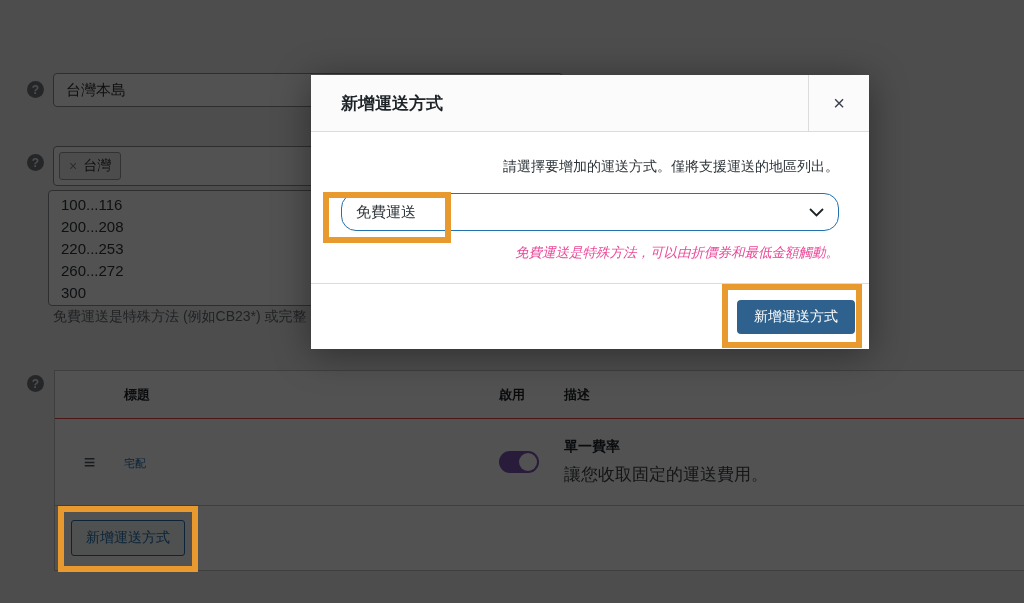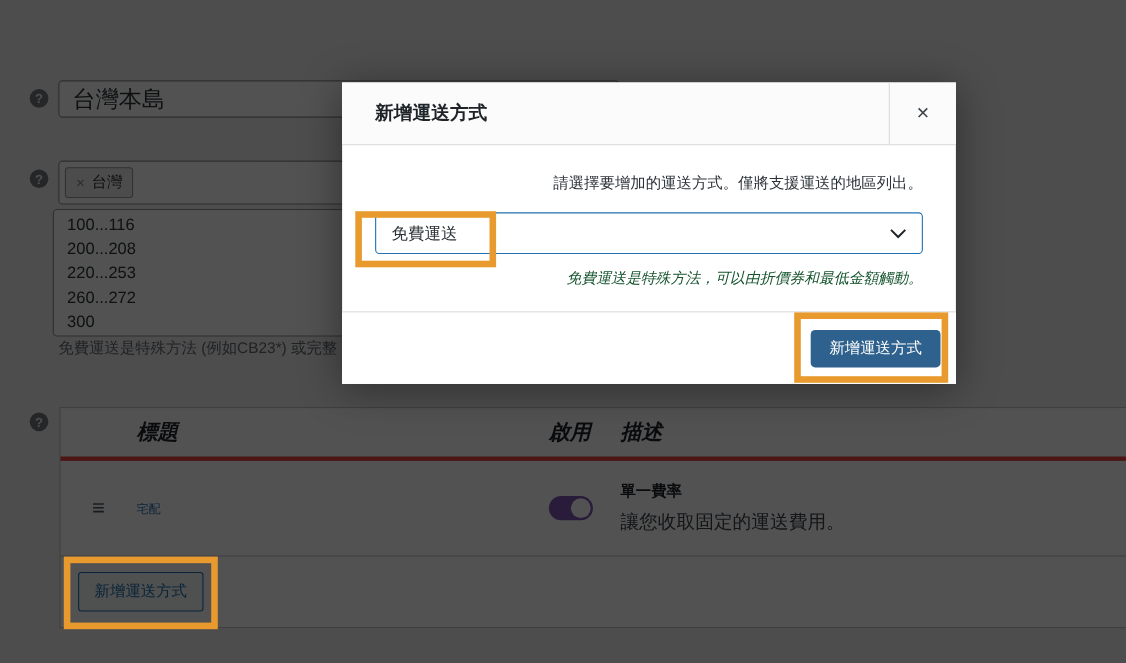--- a/index.html
+++ b/index.html
@@ -10,40 +10,40 @@
   
   .helptip { position: absolute; width: 17px; height: 17px; border-radius: 50%;
              background: #72777c; color: #f0f0f1; font-size: 12px; font-weight: bold;
              display: flex; align-items: center; justify-content: center; }
   .tip1 { left: 27px; top: 81px; }
   .tip2 { left: 27px; top: 154px; }
   .tip3 { left: 27px; top: 375px; }
 
   .zone-name-input { position: absolute; left: 53px; top: 73px; width: 510px; height: 34px;
                      background: #fff; border: 1px solid #8c8f94; border-radius: 4px;
-                     font-family: inherit; font-size: 21px; color: #2c3338; padding: 0 12px; }
+                     font-family: inherit; font-size: 15px; color: #2c3338; padding: 0 12px; }
 
   .region-box { position: absolute; left: 53px; top: 146px; width: 510px; height: 40px;
                 background: #fff; border: 1px solid #8c8f94; border-radius: 4px; padding: 5px; }
   .region-chip { display: inline-flex; align-items: center; gap: 6px; height: 28px;
                  background: #ececec; border: 1px solid #9b9b9b; border-radius: 3px;
                  padding: 0 9px; font-size: 14px; color: #333; }
   .chip-x { color: #8a8a8a; font-size: 14px; cursor: pointer; }
 
   .postcodes { position: absolute; left: 48px; top: 190px; width: 510px; height: 116px;
                background: #fff; border: 1px solid #8c8f94; border-radius: 4px;
                font-family: inherit; font-size: 15px; line-height: 22px; color: #2c3338;
                padding: 3px 12px; resize: none; overflow: hidden; }
   .postcode-hint { position: absolute; left: 53px; top: 308px; font-size: 14px; color: #646970;
                    white-space: nowrap; }
 
   .methods-table { position: absolute; left: 54px; top: 370px; width: 970px;
                    background: #fff; border: 1px solid #c3c4c7; border-right: none; }
   .t-grid { display: grid; grid-template-columns: 69px 375px 65px 1fr; align-items: center; }
-  .t-head { height: 48px; border-bottom: 4px solid #ef4444; font-size: 19px; font-weight: 600; color: #1d2327; font-style: italic; }
+  .t-head { height: 48px; border-bottom: 1px solid #ef4444; font-size: 13px; font-weight: 600; color: #1d2327; }
   .t-row  { height: 87px; border-bottom: 1px solid #c3c4c7; }
   .t-foot { height: 64px; display: flex; align-items: center; padding-left: 16px; }
   .drag-handle { text-align: center; color: #50575e; font-size: 20px; cursor: move; }
   .method-link { color: #2271b1; font-size: 11px; text-decoration: none; cursor: pointer; }
   .toggle { width: 40px; height: 22px; border-radius: 11px; background: #7f54b3; position: relative; cursor: pointer; }
   .toggle .knob { position: absolute; right: 2px; top: 2px; width: 18px; height: 18px;
                   border-radius: 50%; background: #fff; }
   .method-desc .line1 { font-size: 14px; font-weight: bold; color: #1d2327; }
   .method-desc .line2 { font-size: 17px; color: #3c434a; margin-top: 7px; }
   .btn-secondary { display: inline-block; background: #f6f7f7; border: 1px solid #2271b1; border-radius: 3px;
@@ -56,25 +56,25 @@
   .modal { position: absolute; left: 311px; top: 75px; width: 558px; height: 274px;
            background: #fff; z-index: 20; box-shadow: 0 5px 35px rgba(0,0,0,0.4); }
   .modal-header { position: relative; height: 57px; border-bottom: 1px solid #dcdcde; background: #fbfbfb; }
   .modal-title { position: absolute; left: 30px; top: 50%; transform: translateY(-50%);
                  font-size: 17px; font-weight: 700; color: #1d2327; }
   .modal-close { position: absolute; right: 0; top: 0; width: 61px; height: 57px;
                  border-left: 1px solid #dcdcde; background: transparent; border-top: none; border-right: none; border-bottom: none;
                  font-size: 20px; color: #3c434a; cursor: pointer; display: flex; align-items: center; justify-content: center; }
   .modal-body { padding: 26px 30px 0 30px; text-align: right; }
   .modal-desc { font-size: 14px; color: #2c3338; }
-  .method-select { margin-top: 17px; width: 498px; height: 38px; border: 1.5px solid #2271b1; border-radius: 4px;
+  .method-select { margin-top: 17px; width: 498px; height: 38px; border: 1.5px solid #2271b1; border-radius: 15px;
                    display: flex; align-items: center; justify-content: space-between;
                    padding: 0 14px; cursor: pointer; background: #fff; }
   .select-value { font-size: 15px; color: #2c3338; }
-  .select-note { margin-top: 13px; font-style: italic; font-size: 13.5px; color: #14532d; }
+  .select-note { margin-top: 13px; font-style: italic; font-size: 13.5px; color: #ec4899; }
   .modal-footer { position: absolute; left: 0; right: 0; bottom: 0; height: 66px;
                   border-top: 1px solid #dcdcde; display: flex; align-items: center;
                   justify-content: flex-end; padding-right: 14px; background: #fff; }
   .btn-primary { background: #2e618d; color: #fff; border: none; border-radius: 4px;
                  height: 34px; padding: 0 17px; font-size: 14px; font-family: inherit; cursor: pointer; }
 
   
   .annot { position: absolute; border: 6px solid #e89a2e; z-index: 40; pointer-events: none; }
   .annot-select { left: 323px; top: 192px; width: 128px; height: 51px; }
   .annot-modal-btn { left: 722px; top: 284px; width: 140px; height: 64px; }

